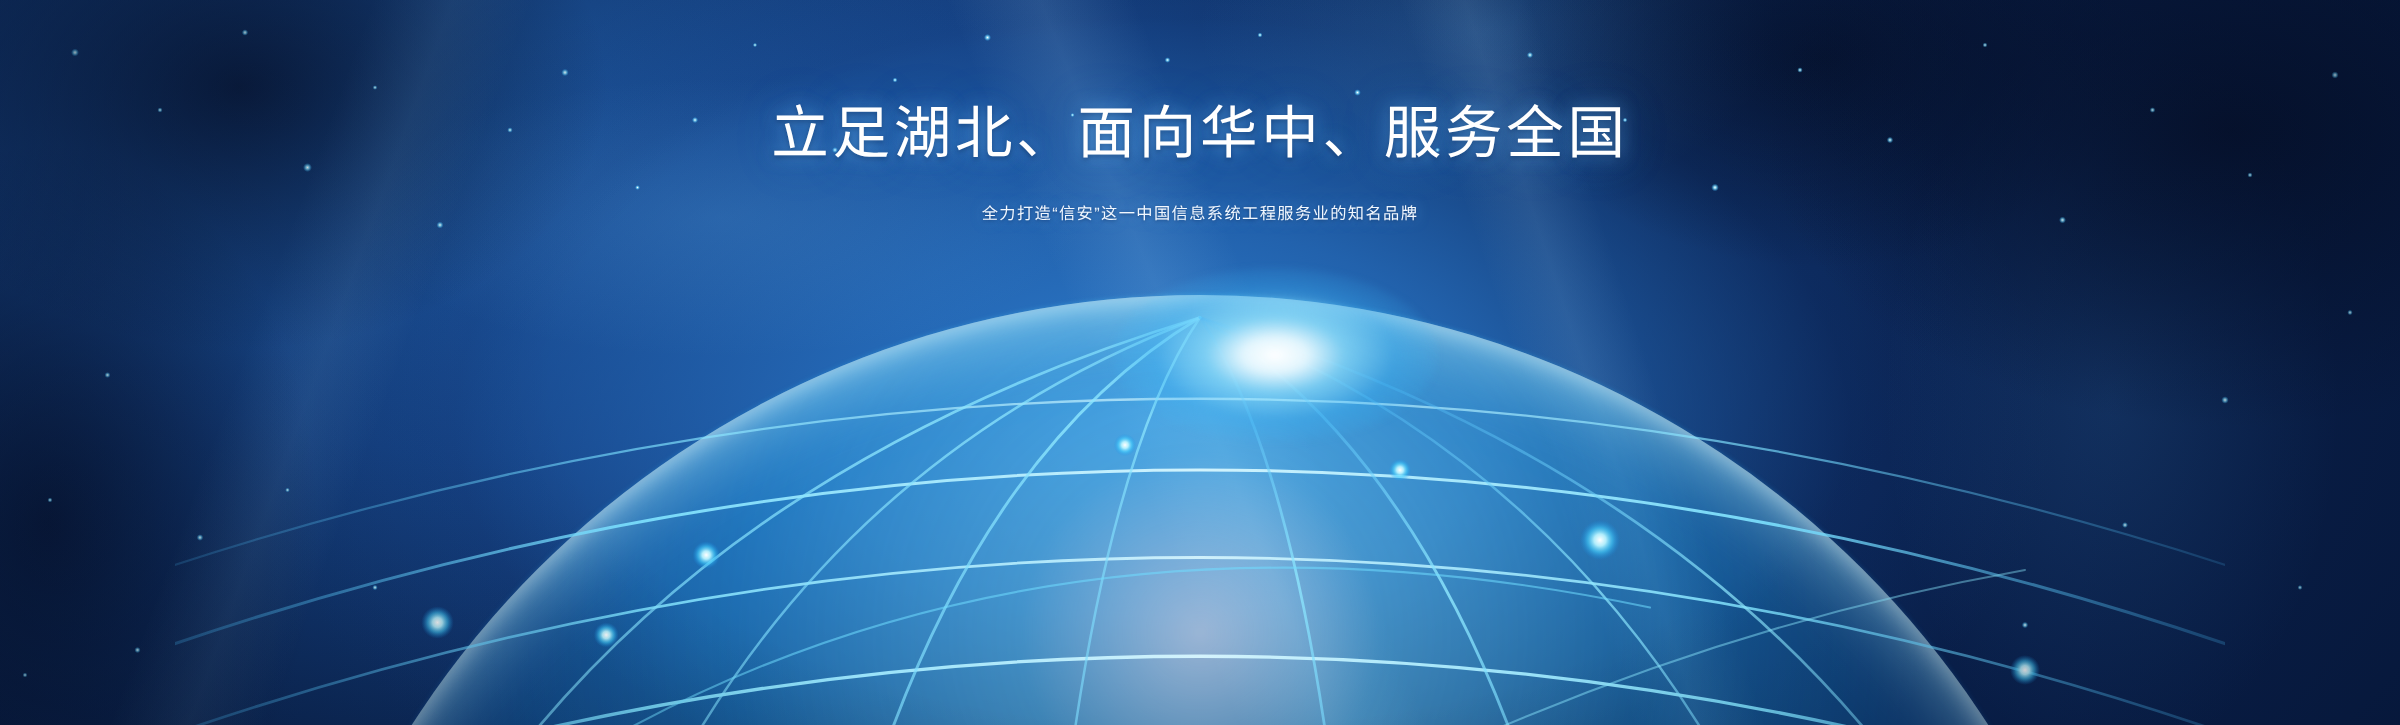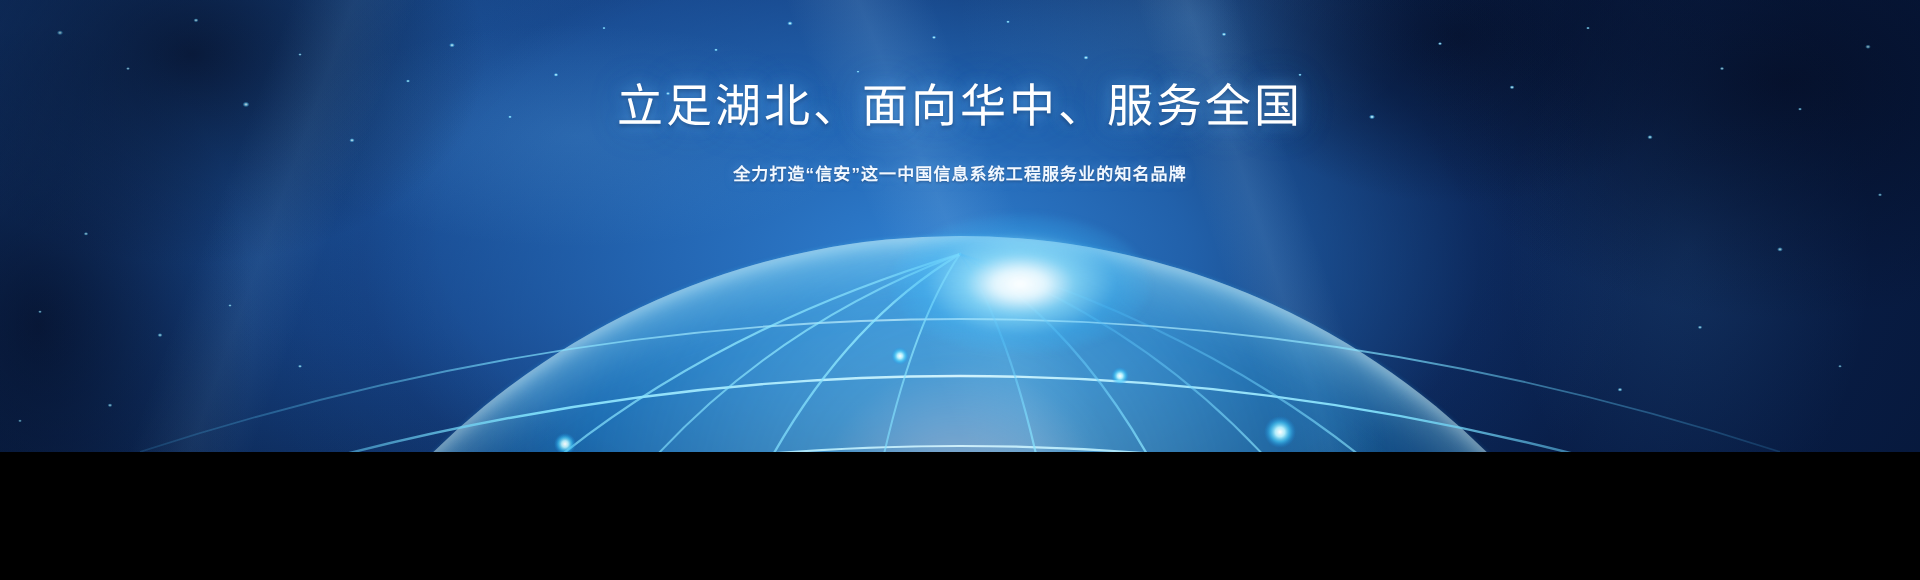--- a/index.html
+++ b/index.html
@@ -8,21 +8,21 @@
     padding: 0;
     background: #000;
   }
   body {
     font-family: "Liberation Sans", "DejaVu Sans", sans-serif;
   }
 
   .banner {
     position: relative;
     width: 1920px;
-    height: 452px;
+    height: 580px;
     overflow: hidden;
     background: #0c4a6e;
   }
 
   
   .bg-base {
     position: absolute;
     inset: 0;
     background:
       radial-gradient(ellipse 900px 520px at 48% 58%,  #2f7fd0 0%,  rgba(37,106,184,0.85) 30%, rgba(20,63,131,0.25) 62%, rgba(10,36,82,0) 80%),
@@ -123,22 +123,22 @@
     font-size: 46px;
     font-weight: 400;
     letter-spacing: 3px;
     color: #ffffff;
     line-height: 1.25;
     text-shadow: 0 0 14px rgba(120,200,255,0.55), 0 0 36px rgba(40,130,230,0.45), 0 2px 4px rgba(0,20,60,0.5);
     white-space: nowrap;
   }
   .subtitle {
     margin: 24px 0 15px 0;
-    font-size: 17px;
-    font-weight: 700;
+    font-size: 13px;
+    font-weight: 400;
     letter-spacing: 1.1px;
     color: #f2f8ff;
     text-shadow: 0 0 10px rgba(110,190,255,0.5), 0 1px 3px rgba(0,20,60,0.55);
     white-space: nowrap;
   }
 </style>
 </head>
 <body>
 
 <div class="banner">

